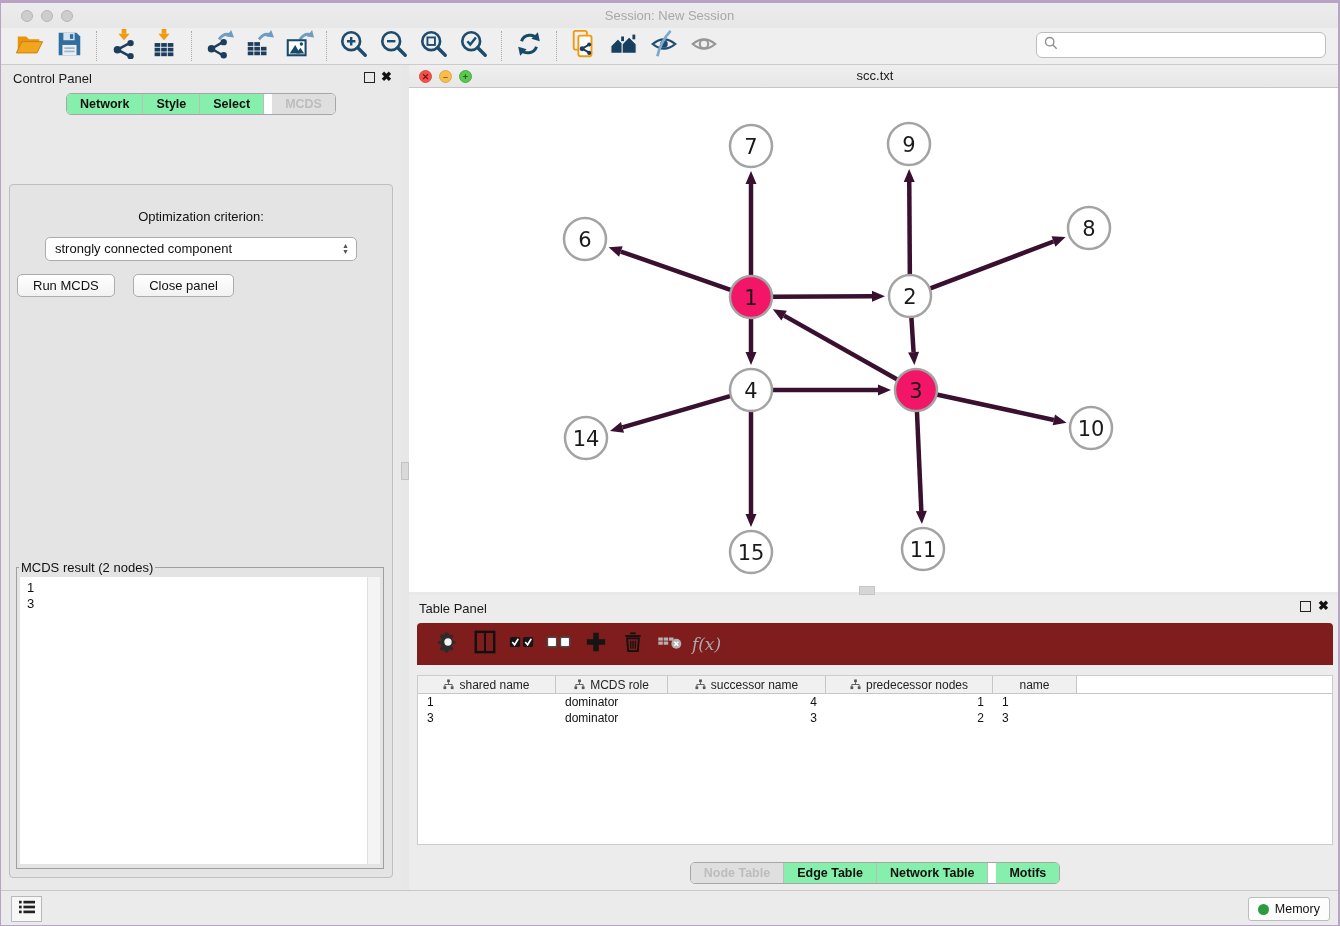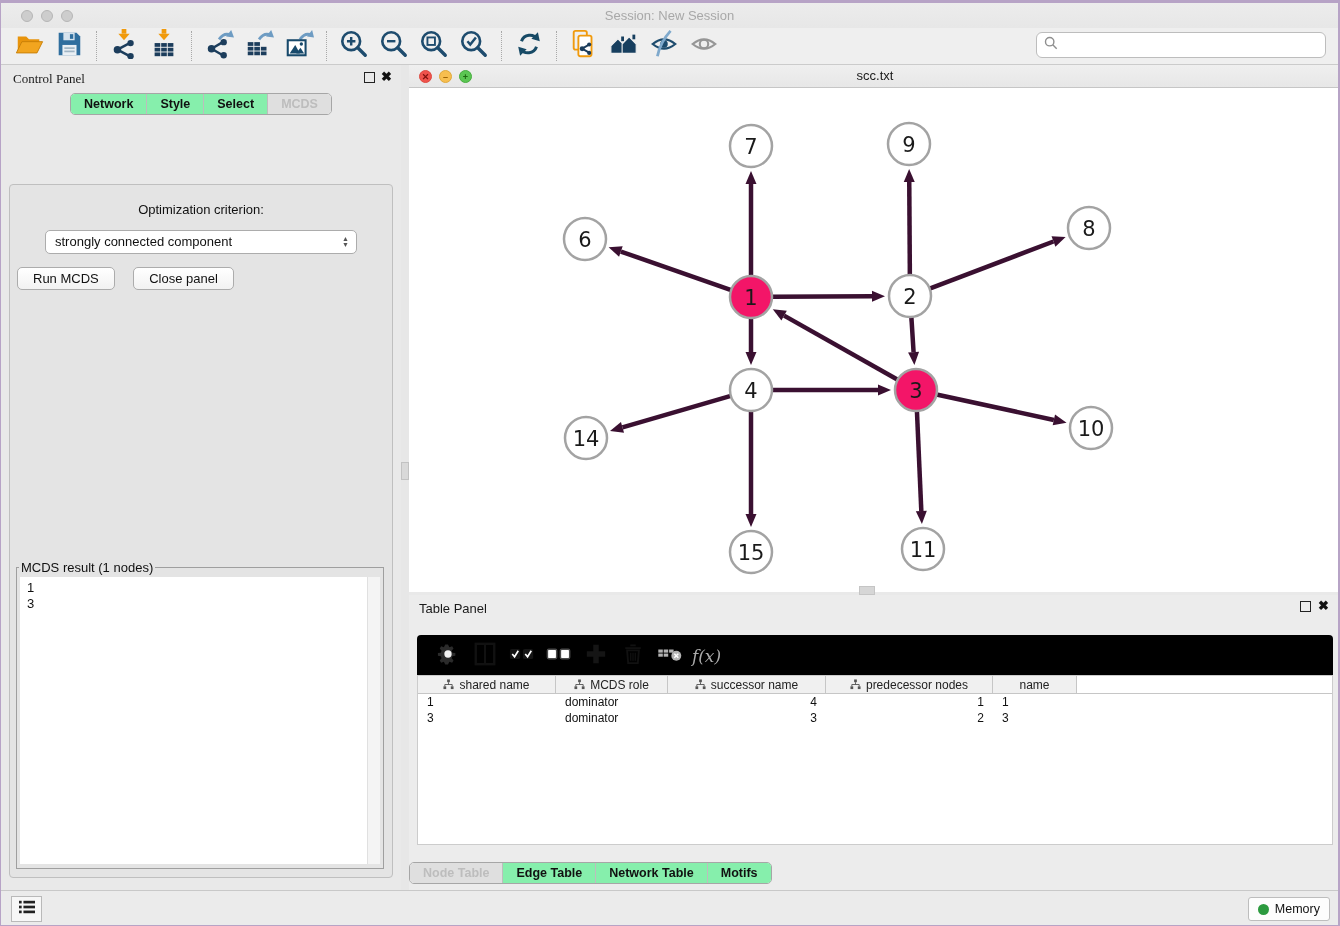--- a/index.html
+++ b/index.html
@@ -20,32 +20,32 @@
              border-bottom:1px solid #CBCBCB; display:flex; align-items:center; }
   .tb-btn { width:40px; height:34px; display:flex; align-items:center; justify-content:center; cursor:default; }
   .tb-btn svg { width:30px; height:30px; }
   .tb-sep { width:1px; height:30px; border-left:1px dotted #A9A9A9; margin:0 7px; }
   .searchbox { position:absolute; right:12px; top:4px; width:290px; height:26px; background:#fff;
                border:1px solid #BDBDBD; border-radius:6px; display:flex; align-items:center; padding-left:7px; }
   .searchbox input { border:none; outline:none; flex:1; font-size:13px; background:transparent; margin-left:5px; }
   
   .control-panel { position:absolute; left:0; top:65px; width:400px; height:825px; background:#E9E9E9; }
   .cp-header { position:relative; height:28px; }
-  .cp-title { position:absolute; left:12px; top:6px; font-size:13px; color:#1A1A1A;font-family:Liberation Serif, serif; }
+  .cp-title { position:absolute; left:12px; top:6px; font-size:13px; color:#1A1A1A; }
   .panel-float { position:absolute; top:7px; width:11px; height:11px; border:1.6px solid #222; }
   .panel-close { position:absolute; top:4px; font-size:13px; font-weight:bold; color:#111; }
   .seg-row { text-align:center; }
   .seg { display:inline-flex; border:1px solid #A6A6A6; border-radius:5px; overflow:hidden; background:#fff; }
   .seg .tab { padding:3px 13px; font-size:12.5px; font-weight:bold; color:#111; background:#86efac;
               border-right:1px solid #BDBDBD; cursor:default; white-space:nowrap; }
-  .seg .tab:last-child { border-right:none; }
+  .seg .tab:last-child { border-right:none;margin-left:8px; }
   .seg .tab.disabled { background:#DFDFDF; color:#BDBDBD; }
   .cp-content { position:absolute; left:8px; right:8px; top:119px; bottom:12px;
                 background:#E4E4E4; border:1px solid #BFBFBF; border-radius:4px; }
-  .opt-label { text-align:center; margin-top:17px; font-size:13px; color:#111; }
+  .opt-label { text-align:center; margin-top:24px; font-size:13px; color:#111; }
   .cp-select { position:relative; margin:13px auto 0; width:312px; height:24px; background:#fff;
                border:1px solid #ACACAC; border-radius:5px; font-size:13px; line-height:22px;
                padding-left:9px; color:#111; }
   .cp-select .arrows { position:absolute; right:7px; top:1px; font-size:7px; line-height:5.5px;
                        color:#555; letter-spacing:0; text-align:center; padding-top:4px; }
   .btn-row { text-align:left; margin-top:13px; }
   .mac-btn { display:inline-block; padding:3px 15px; font-size:13px; color:#111; background:linear-gradient(#FFF,#F2F2F2);
              border:1px solid #ACACAC; border-radius:5px; margin:0 7px; cursor:default; }
   fieldset.mcds { position:absolute; left:6px; right:8px; top:375px; bottom:8px;
                   border:1px solid #9F9F9F; background:#E4E4E4; }
@@ -64,32 +64,32 @@
         text-align:center; font-weight:bold; cursor:default; }
   .tl-red { background:#F0534C; border:1px solid #DD4A41; color:#7E100C; }
   .tl-yellow { background:#F7BE4F; border:1px solid #DFA93C; color:#985F00; }
   .tl-green { background:#5BC652; border:1px solid #47AD3F; color:#1D6A10; }
   .net-canvas { position:absolute; left:0; top:23px; right:0; bottom:0; background:#fff; }
   .h-handle { position:absolute; left:450px; bottom:-3px; width:16px; height:9px; background:#D6D6D6; border:1px solid #C5C5C5; }
   
   .table-panel { position:absolute; left:408px; top:595px; width:932px; height:295px; background:#ECECEC; }
   .tp-header { position:relative; height:26px; }
   .tp-title { position:absolute; left:10px; top:6px; font-size:13px; color:#1A1A1A; }
-  .tp-toolbar { position:absolute; left:8px; right:8px; top:40px; height:42px; background:#000000;
+  .tp-toolbar { position:absolute; left:8px; right:8px; top:28px; height:42px; background:#7f1d1d;
                 border-radius:4px 4px 0 0; display:flex; align-items:center; padding-left:12px; }
   .tp-btn { width:37px; height:34px; display:flex; align-items:center; justify-content:center; cursor:default; }
   .fx { font-family:"DejaVu Serif", serif; font-style:italic; font-size:17px; color:#ABABAB; }
   .table-area { position:absolute; left:8px; right:8px; top:80px; height:170px; background:#fff; border:1px solid #CCCCCC; }
   .thead { display:flex; height:18px; background:#F0F0F0; border-bottom:1px solid #C6C6C6; }
   .th { display:flex; align-items:center; justify-content:center; gap:5px; font-size:12px; color:#222;
         border-right:1px solid #C6C6C6; cursor:default; }
   .trow { display:flex; height:16px; background:#fff; }
   .td { font-size:12px; color:#111; line-height:16px; padding:0 9px; overflow:hidden; cursor:default; }
   .td.right { text-align:right; }
-  .tp-tabs { position:absolute; left:0; right:0; bottom:6px; text-align:left; }
+  .tp-tabs { position:absolute; left:0; right:0; bottom:6px; text-align:center; }
   
   .status-bar { position:absolute; left:0; top:890px; width:100%; height:36px; background:#EBEBEB; border-top:1px solid #C8C8C8; }
   .list-btn { position:absolute; left:10px; top:5px; width:31px; height:26px; background:#F7F7F7;
               border:1px solid #B9B9B9; display:flex; align-items:center; justify-content:center; cursor:default; }
   .memory-btn { position:absolute; right:8px; top:6px; height:24px; background:#FDFDFD; border:1px solid #BDBDBD;
                 border-radius:3px; display:flex; align-items:center; padding:0 9px; gap:6px; font-size:12.5px; color:#111; cursor:default; }
   .mem-dot { width:11px; height:11px; border-radius:50%; background:#2C9A3F; }
 </style>
 </head>
 <body>
@@ -283,21 +283,21 @@
       <div class="opt-label">Optimization criterion:</div>
       <div class="cp-select">
         <span>strongly connected component</span>
         <span class="arrows">▲<br>▼</span>
       </div>
       <div class="btn-row">
         <span class="mac-btn">Run MCDS</span>
         <span class="mac-btn">Close panel</span>
       </div>
       <fieldset class="mcds">
-        <legend>MCDS result (1 nodes)</legend>
+        <legend>MCDS result (2 nodes)</legend>
         <div class="mcds-box">
           <div class="mcds-lines">1
 3</div>
           <div class="mcds-scroll"></div>
         </div>
       </fieldset>
     </div>
   </div>
 
   <div class="v-splitter">

